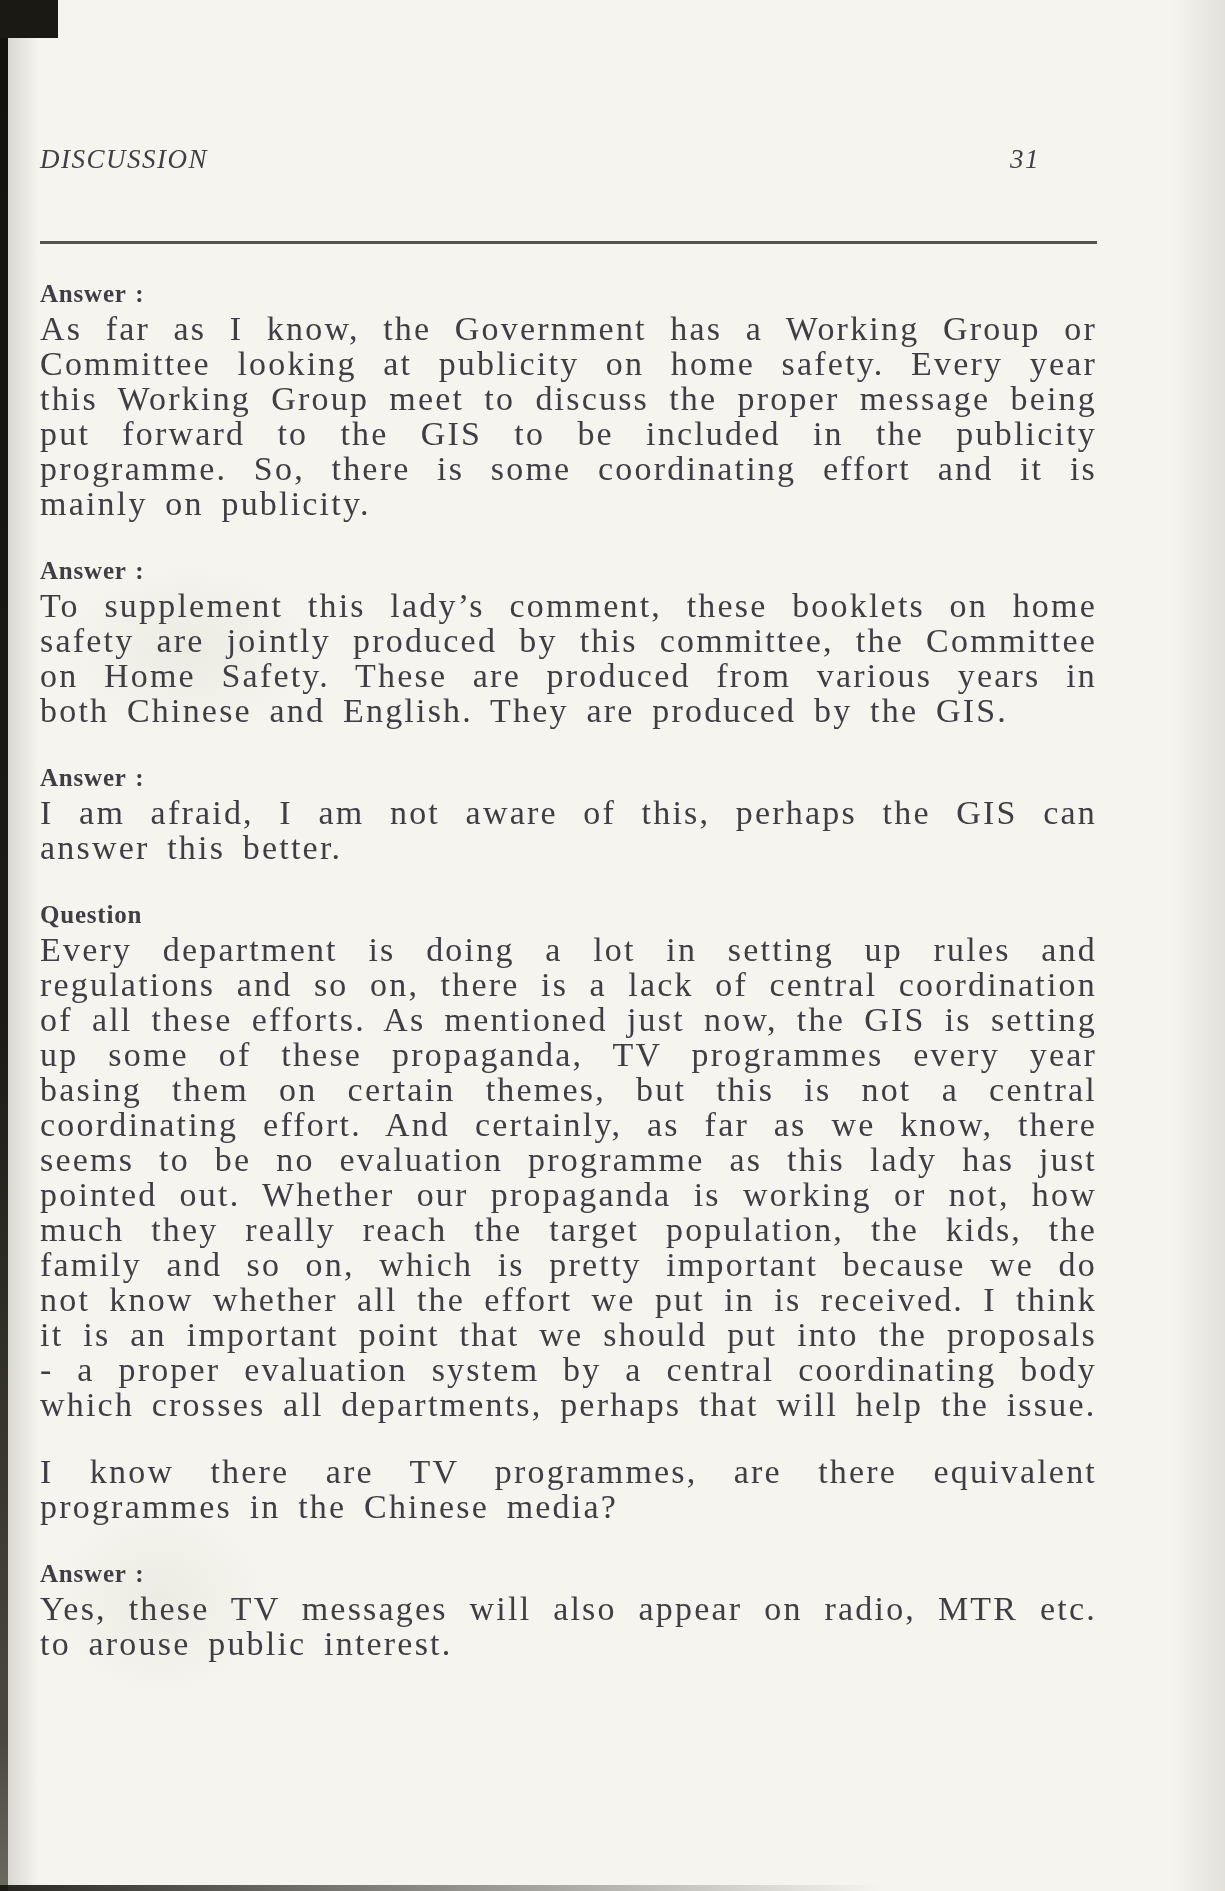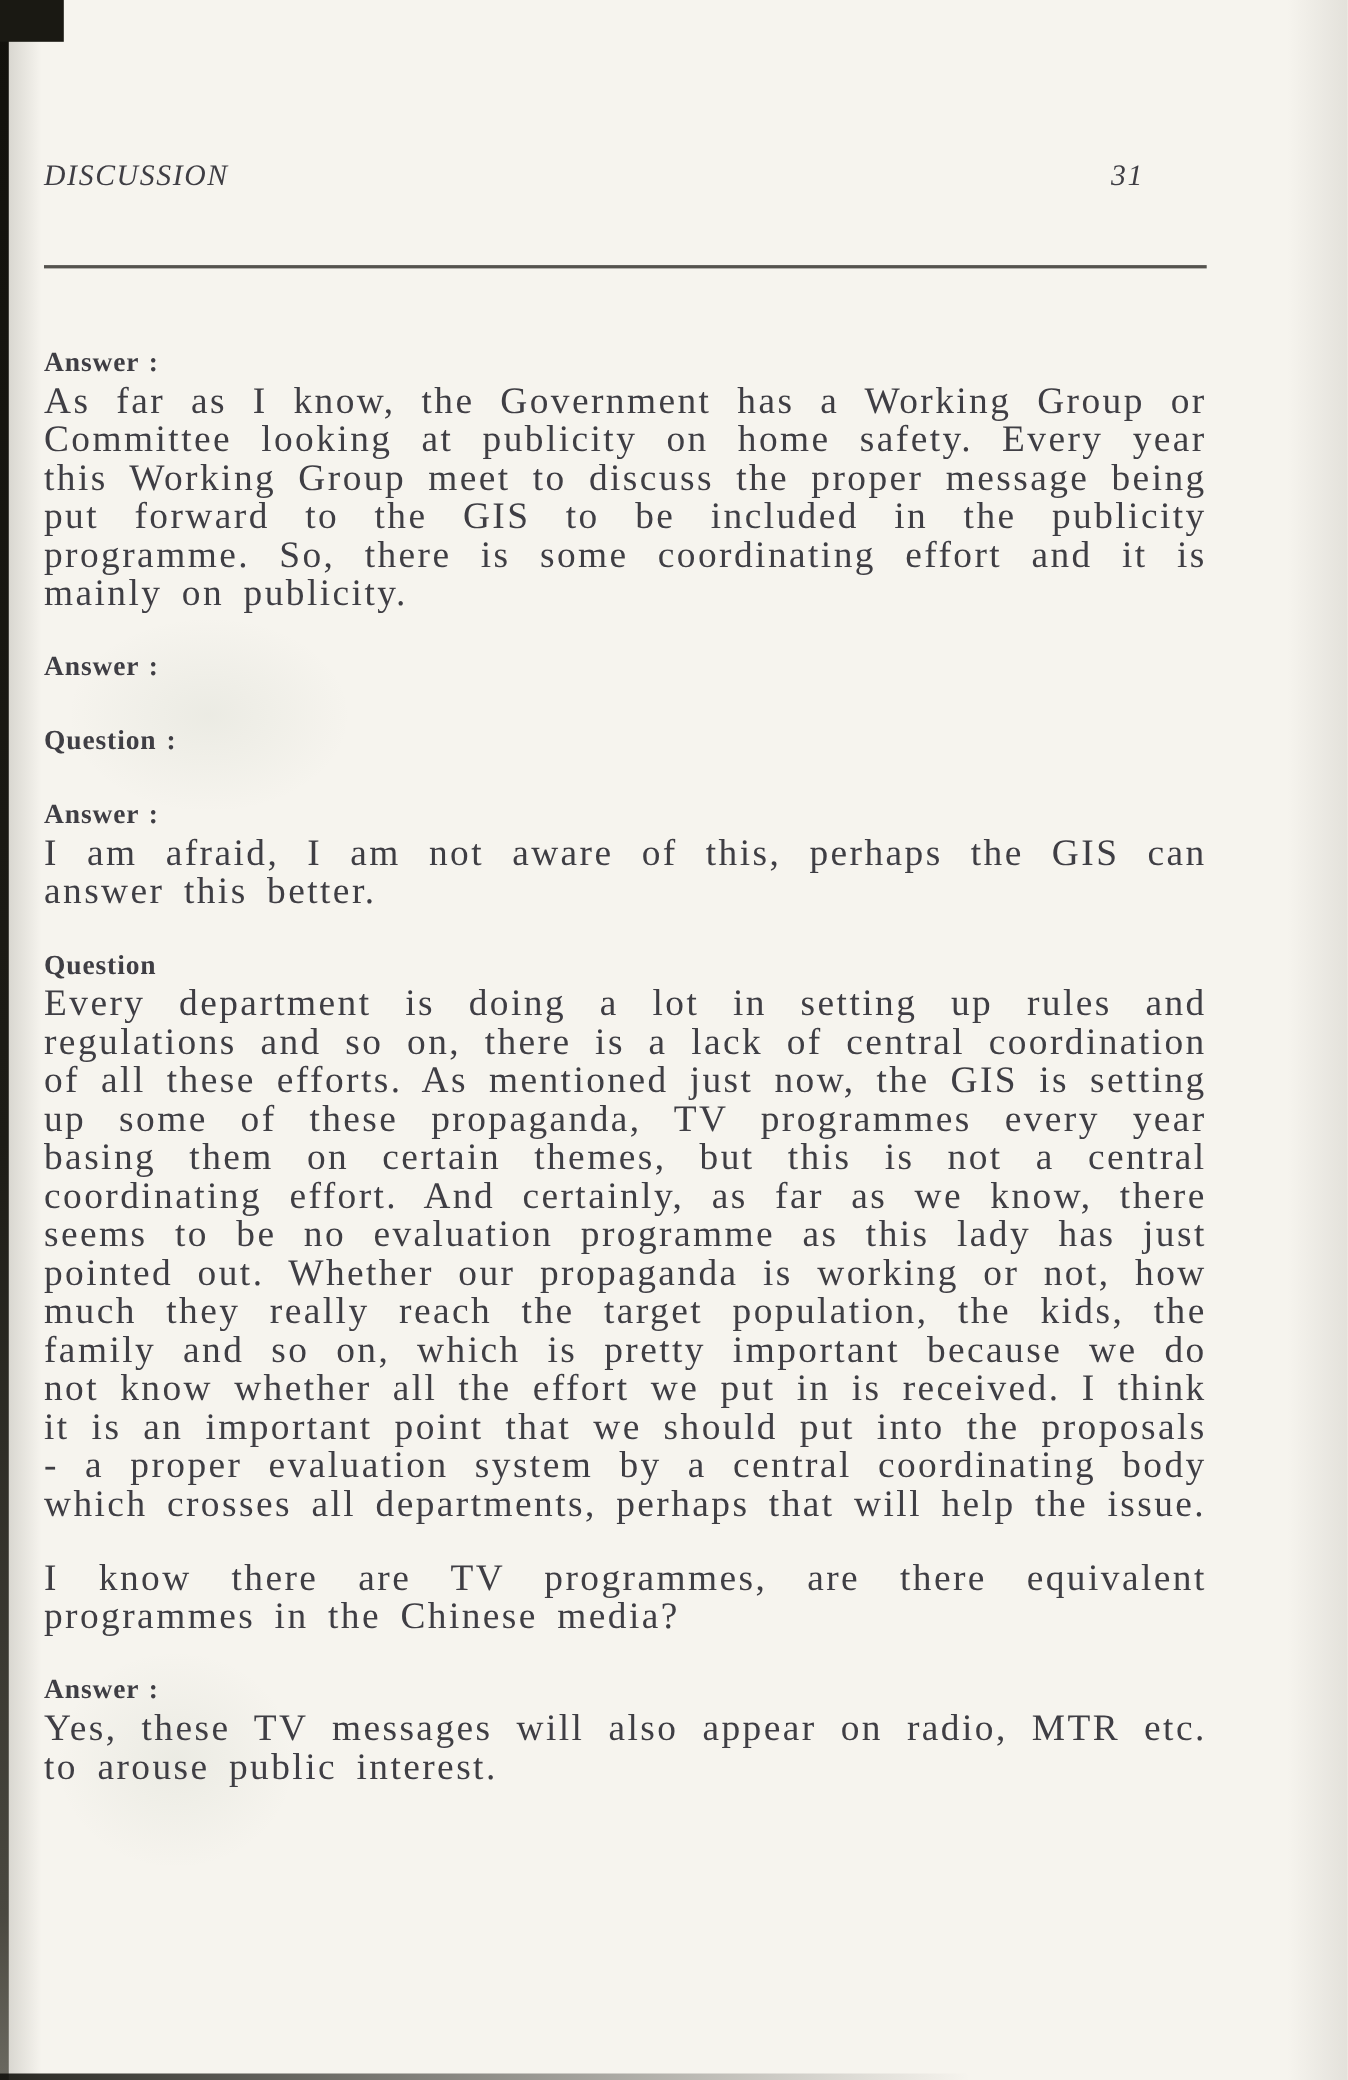--- a/index.html
+++ b/index.html
@@ -66,21 +66,21 @@
     position:relative;z-index:2;
   }
   .header-rule{
     width:1057px;
     border:none;border-top:3px solid var(--rule);
     margin:64px 0 0 0;
     position:relative;z-index:2;
   }
   .content{
     width:1057px;
-    margin-top:68px;
+    margin-top:32px;
     position:relative;z-index:2;
   }
   .qa{margin:0 0 32px 0;}
   .speaker{
     font-size:25px;line-height:35px;margin:0;
     font-weight:700;letter-spacing:0.8px;word-spacing:2px;
   }
   .body{
     font-size:34px;line-height:35px;margin:0;
     text-align:justify;
@@ -109,24 +109,24 @@
 
   <main class="content">
 
     <section class="qa">
       <h3 class="speaker">Answer :</h3>
       <p class="body">As far as I know, the Government has a Working Group or Committee looking at publicity on home safety. Every year this Working Group meet to discuss the proper message being put forward to the GIS to be included in the publicity programme. So, there is some coordinating effort and it is mainly on publicity.</p>
     </section>
 
     <section class="qa">
       <h3 class="speaker">Answer :</h3>
+      <p class="body">To supplement this lady’s comment, these booklets on home safety are jointly produced by this committee, the Committee on Home Safety. These are produced from various years in both Chinese and English. They are produced by the GIS.</p>
     </section>
 
     <section class="qa">
-      <h3 class="speaker">Question :</h3>
     </section>
 
     <section class="qa">
       <h3 class="speaker">Answer :</h3>
       <p class="body">I am afraid, I am not aware of this, perhaps the GIS can answer this better.</p>
     </section>
 
     <section class="qa">
       <h3 class="speaker">Question</h3>
       <p class="body">Every department is doing a lot in setting up rules and regulations and so on, there is a lack of central coordination of all these efforts. As mentioned just now, the GIS is setting up some of these propaganda, TV programmes every year basing them on certain themes, but this is not a central coordinating effort. And certainly, as far as we know, there seems to be no evaluation programme as this lady has just pointed out. Whether our propaganda is working or not, how much they really reach the target population, the kids, the family and so on, which is pretty important because we do not know whether all the effort we put in is received. I think it is an important point that we should put into the proposals - a proper evaluation system by a central coordinating body which crosses all departments, perhaps that will help the issue.</p>

